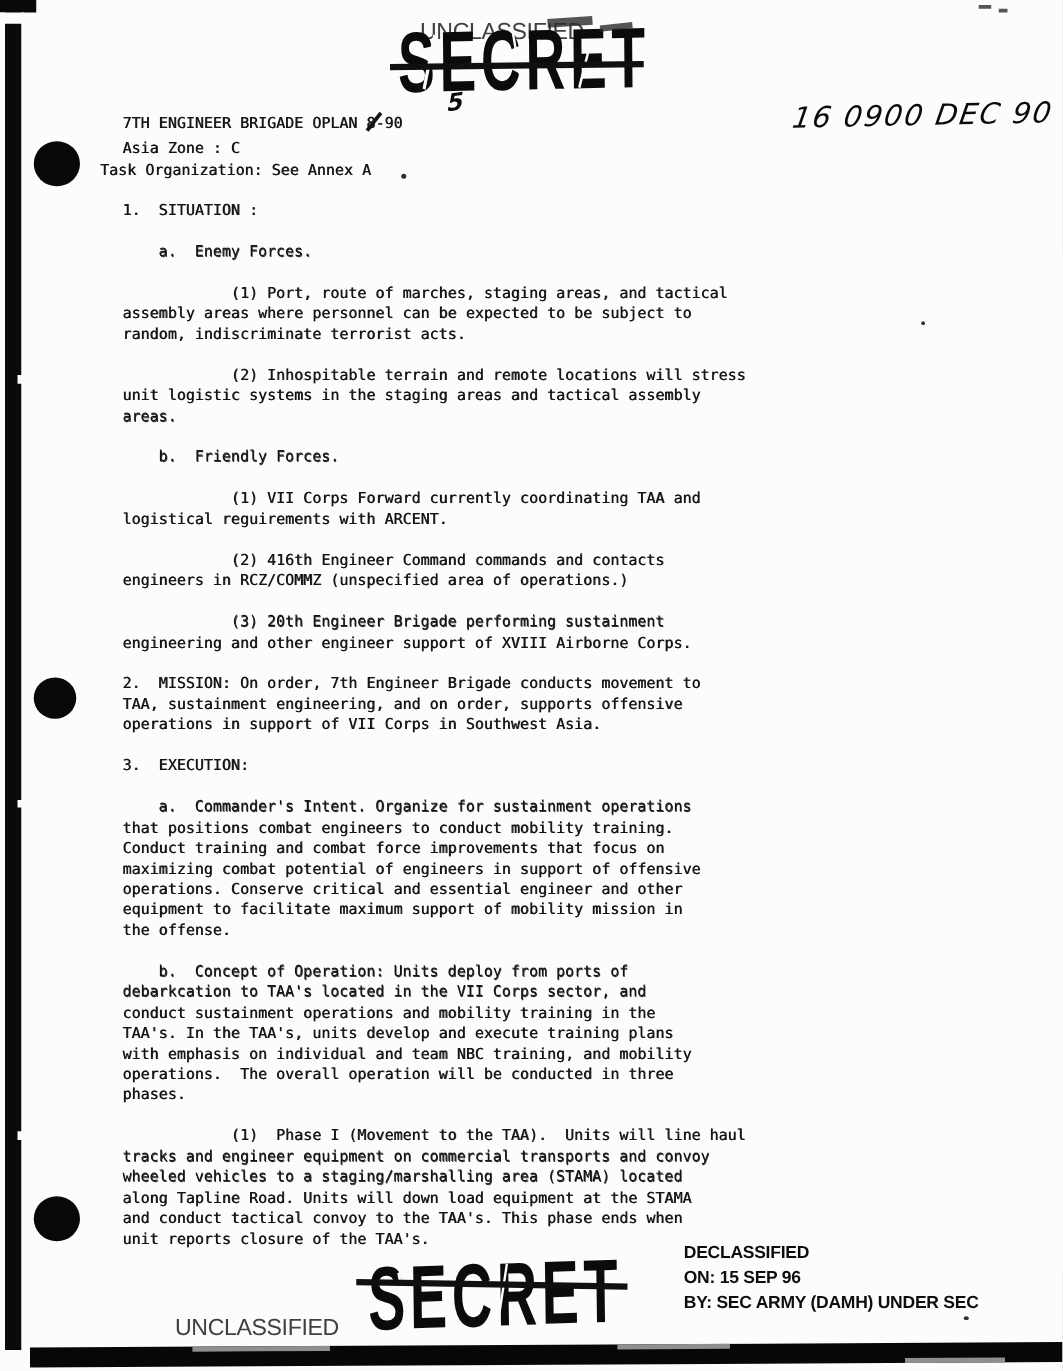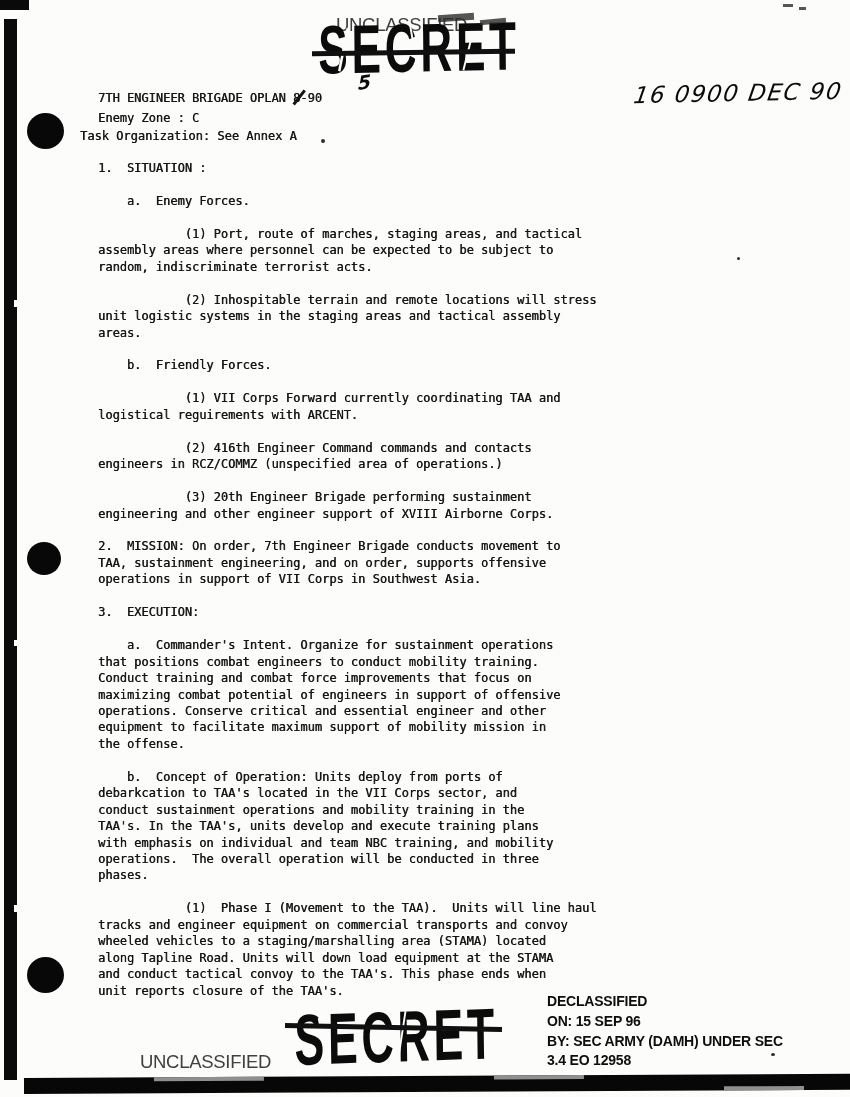--- a/index.html
+++ b/index.html
@@ -83,21 +83,21 @@
     <div class="sliver" style="left:150px;top:8px;width:3px;height:50px;transform:rotate(-14deg);"></div>
     <div class="sliver" style="left:236px;top:20px;width:3px;height:40px;transform:rotate(22deg);"></div>
   </div>
   <div class="smudge" style="left:438px;top:14px;width:36px;height:7px;transform:rotate(-4deg);"></div>
   <div class="smudge" style="left:480px;top:19px;width:26px;height:5px;transform:rotate(-6deg);"></div>
   <div class="strike strike-top"></div>
 
   <div class="mono title-line"><span>7TH ENGINEER BRIGADE OPLAN </span><span class="struck">8</span><span>-90</span></div>
   <span class="hand correction">5</span>
   <div class="hand date">16 0900 DEC 90</div>
-  <div class="mono line2">Enemy Zone : C</div>
+  <div class="mono line2">Asia Zone : C</div>
   <div class="mono line3">Task Organization: See Annex A</div>
 
   <pre class="mono body-text">1.  SITUATION :
 
     a.  Enemy Forces.
 
             (1) Port, route of marches, staging areas, and tactical
 assembly areas where personnel can be expected to be subject to
 random, indiscriminate terrorist acts.
 
@@ -151,16 +151,15 @@
     <span>SECRET</span>
     <div class="sliver" style="left:44px;top:14px;width:4px;height:44px;transform:rotate(-16deg);"></div>
     <div class="sliver" style="left:172px;top:10px;width:3px;height:48px;transform:rotate(15deg);"></div>
   </div>
   <div class="strike strike-bottom"></div>
 
   <div class="declass">
     <div>DECLASSIFIED</div>
     <div>ON: 15 SEP 96</div>
     <div>BY: SEC ARMY (DAMH) UNDER SEC</div>
-    <div>3.4 EO 12958</div>
   </div>
 
 </div>
 
 </body></html>

